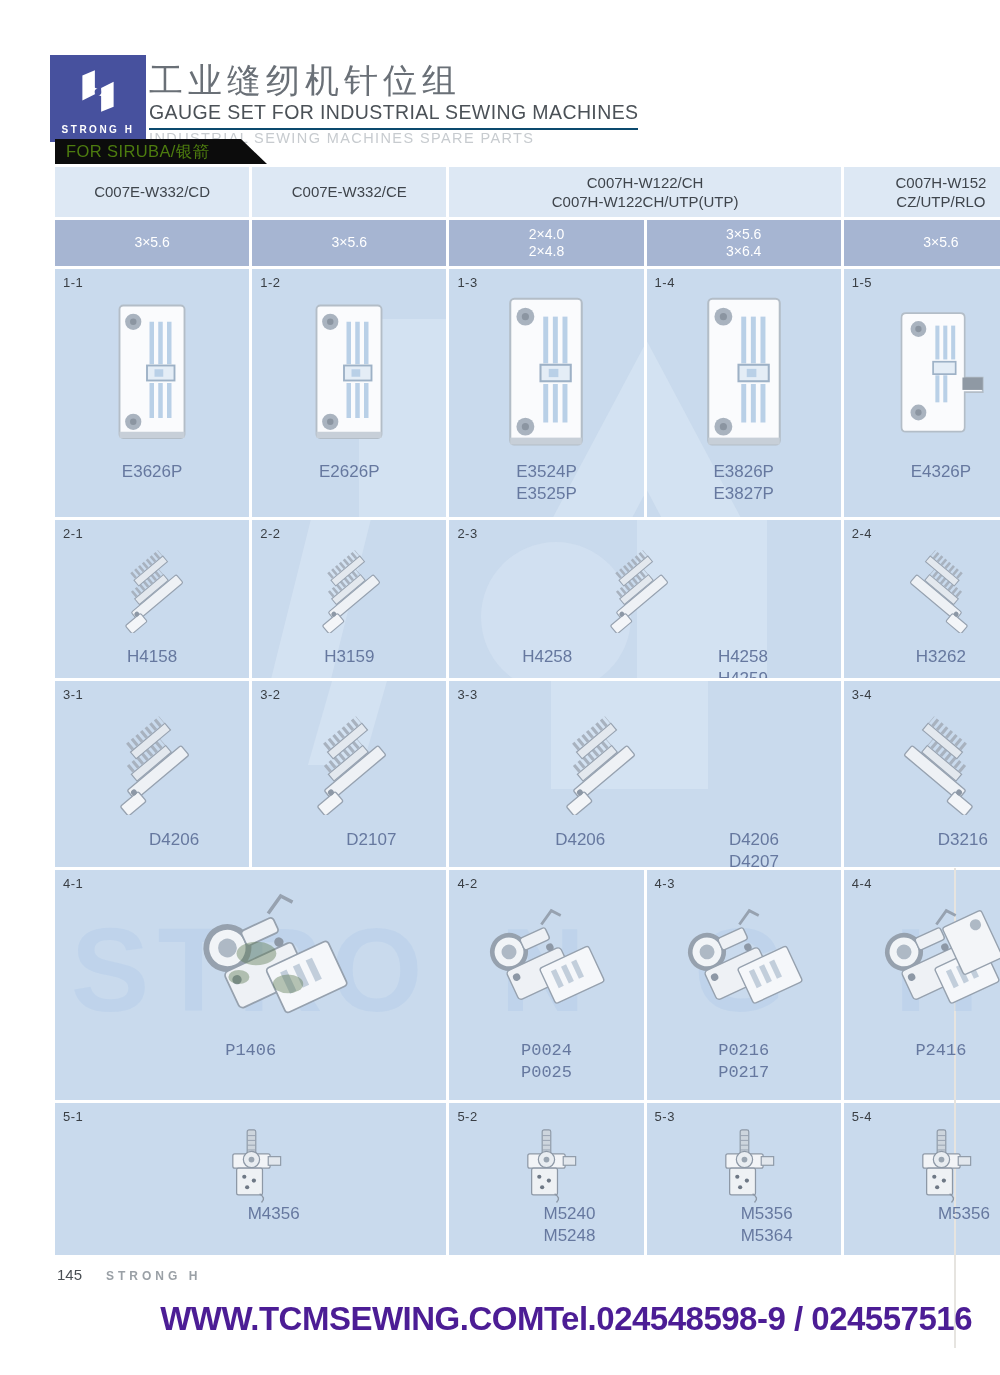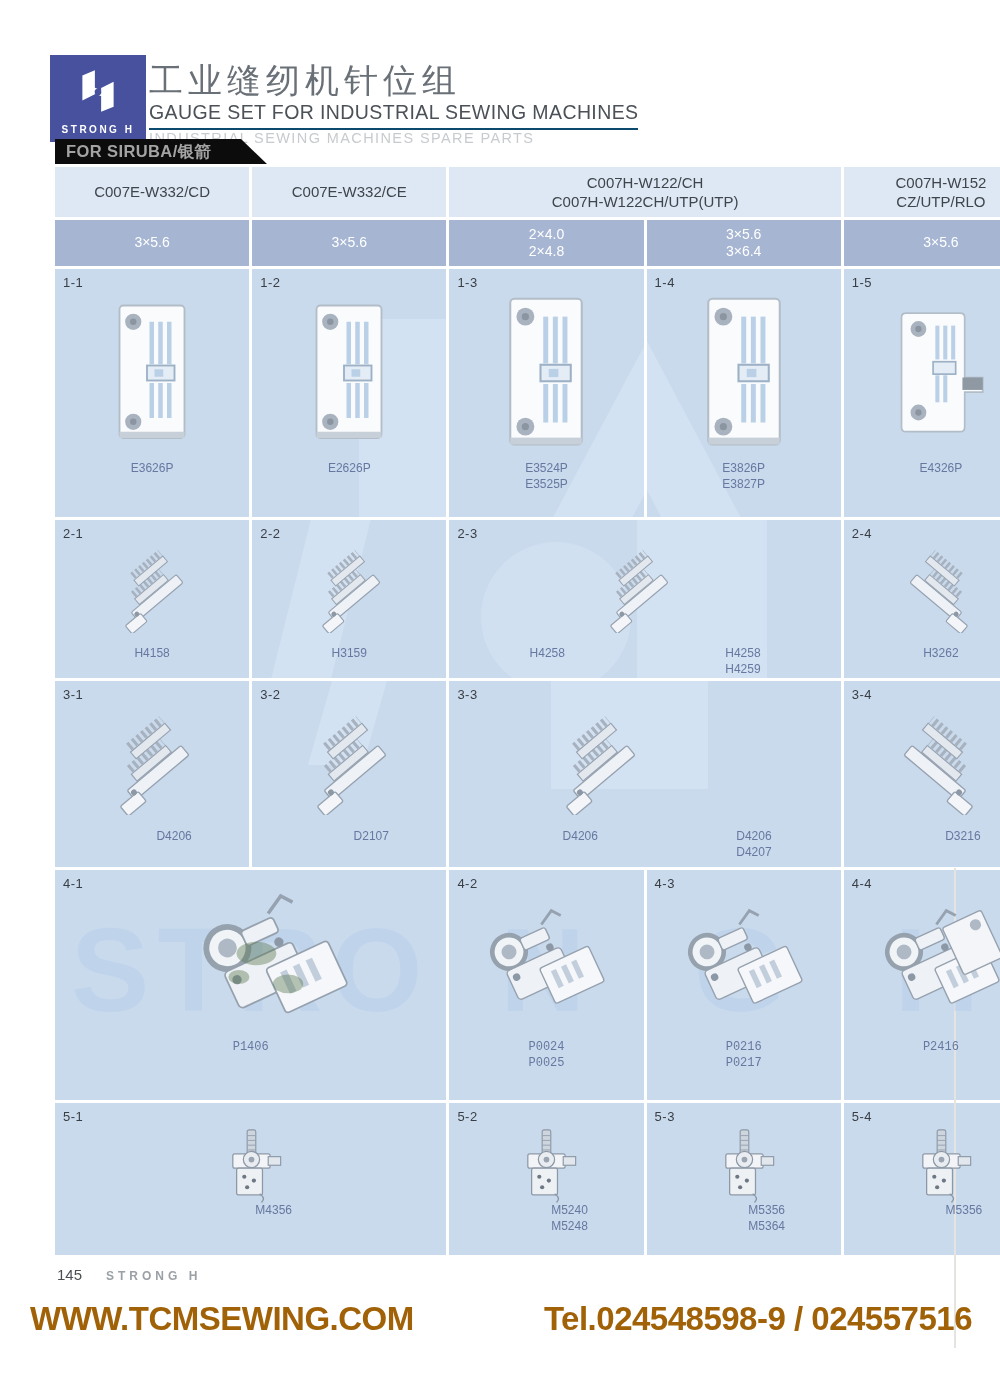--- a/index.html
+++ b/index.html
@@ -7,38 +7,38 @@
 
   
   .logo{position:absolute;left:50px;top:55px;width:96px;height:87px;background:#47519e;
         display:flex;flex-direction:column;align-items:center;justify-content:flex-end;padding-bottom:7px;box-sizing:border-box;}
   .logo svg{width:50px;height:50px;margin-bottom:8px;}
   .logo-text{color:#ffffff;font-size:10px;font-weight:bold;letter-spacing:2.5px;white-space:nowrap;}
   .title-cn{position:absolute;left:149px;top:58px;font-size:34px;color:#6a7077;letter-spacing:5px;font-weight:400;}
   .title-en{position:absolute;left:149px;top:101px;font-size:19.5px;color:#4b5157;letter-spacing:0.4px;
             border-bottom:2px solid #0c4a6e;padding-bottom:4px;white-space:nowrap;}
   .subtitle-en{position:absolute;left:149px;top:130px;font-size:14.5px;color:#c7cbcf;letter-spacing:1.4px;white-space:nowrap;}
-  .banner{position:absolute;left:55px;top:139px;width:212px;height:25px;background:#0c0c0c;color:#a3a3a3;
-          font-size:16.5px;font-weight:bold;line-height:25px;padding-left:11px;box-sizing:border-box;letter-spacing:0.4px;
+  .banner{position:absolute;left:55px;top:139px;width:212px;height:25px;background:#0c0c0c;color:#4d7c0f;
+          font-size:16.5px;font-weight:normal;line-height:25px;padding-left:11px;box-sizing:border-box;letter-spacing:0.4px;
           clip-path:polygon(0 0,calc(100% - 26px) 0,100% 100%,0 100%);}
 
   
   .table{position:absolute;left:55px;top:167px;width:983px;display:grid;
          grid-template-columns:repeat(5,1fr);grid-template-rows:50px 46px 248px 158px 186px 230px 152px;
          gap:3px;}
   .th{background:#dde8f4;color:#3f454c;font-size:15px;display:flex;flex-direction:column;
       align-items:center;justify-content:center;line-height:1.3;text-align:center;}
   .ts{background:#a6b5d2;color:#ffffff;font-size:14px;display:flex;flex-direction:column;
       align-items:center;justify-content:center;line-height:1.25;text-align:center;}
   .span2{grid-column:span 2;}
   .cell{background:#c9daed;position:relative;overflow:hidden;}
   .idx{position:absolute;top:6px;left:8px;font-size:13px;color:#393e44;letter-spacing:0.5px;z-index:3;}
   .part{position:absolute;left:50%;top:42%;transform:translate(-50%,-50%);z-index:2;}
   .part.flip{transform:translate(-50%,-50%) scaleX(-1);}
-  .labels{position:absolute;left:0;right:0;text-align:center;color:#66789f;font-size:12px;line-height:1.3;z-index:2;}
+  .labels{position:absolute;left:0;right:0;text-align:center;color:#66789f;font-size:17px;line-height:1.3;z-index:2;}
   .labels div{white-space:nowrap;}
   .dual{display:flex;}
   .dual > div{flex:1;}
   .lt1 .labels{top:calc(100% - 56px);}  
   .lt2 .labels{top:calc(100% - 32px);}  
   .lt3 .labels{top:calc(100% - 38px);margin-left:44px;}  
   .lt4 .labels{top:calc(100% - 60px);font-family:Liberation Mono, monospace;}  
   .lt5 .labels{top:calc(100% - 52px);margin-left:46px;}  
 
   
@@ -52,22 +52,22 @@
 
   
   .wm{position:absolute;background:#d6e3f2;opacity:0.8;z-index:1;}
   .wm-circle{position:absolute;background:#d2e0f1;border-radius:50%;opacity:0.9;z-index:1;}
   .wm-text{position:absolute;left:0;right:0;top:14%;text-align:center;font-size:118px;font-weight:bold;
            color:#b8cfea;opacity:0.55;letter-spacing:8px;z-index:1;user-select:none;}
 
   
   .pagenum{position:absolute;left:57px;top:1266px;font-size:15px;color:#4a4f54;}
   .footer-brand{position:absolute;left:106px;top:1269px;font-size:12px;font-weight:bold;color:#9aa0a6;letter-spacing:4px;}
-  .footer-big{position:absolute;left:30px;right:28px;top:1300px;display:flex;justify-content:space-between;
-              font-size:33px;font-weight:800;color:#a16207;letter-spacing:-0.5px;white-space:nowrap;}
+  .footer-big{position:absolute;left:30px;right:28px;top:1300px;display:flex;justify-content:flex-end;
+              font-size:33px;font-weight:800;color:#4c1d95;letter-spacing:-0.5px;white-space:nowrap;}
   .scan-line{position:absolute;right:44px;top:868px;height:480px;width:2px;background:#e6e4e0;}
 </style>
 </head>
 <body>
 
 <svg width="0" height="0" style="position:absolute" aria-hidden="true">
   <defs>
     <symbol id="sym-plate" viewBox="0 0 64 112">
       <rect x="6" y="2" width="52" height="106" rx="3" fill="#fafbfd" stroke="#b3bdc7" stroke-width="1.5"></rect>
       <rect x="6" y="103" width="52" height="5" fill="#c7cfd8"></rect>

